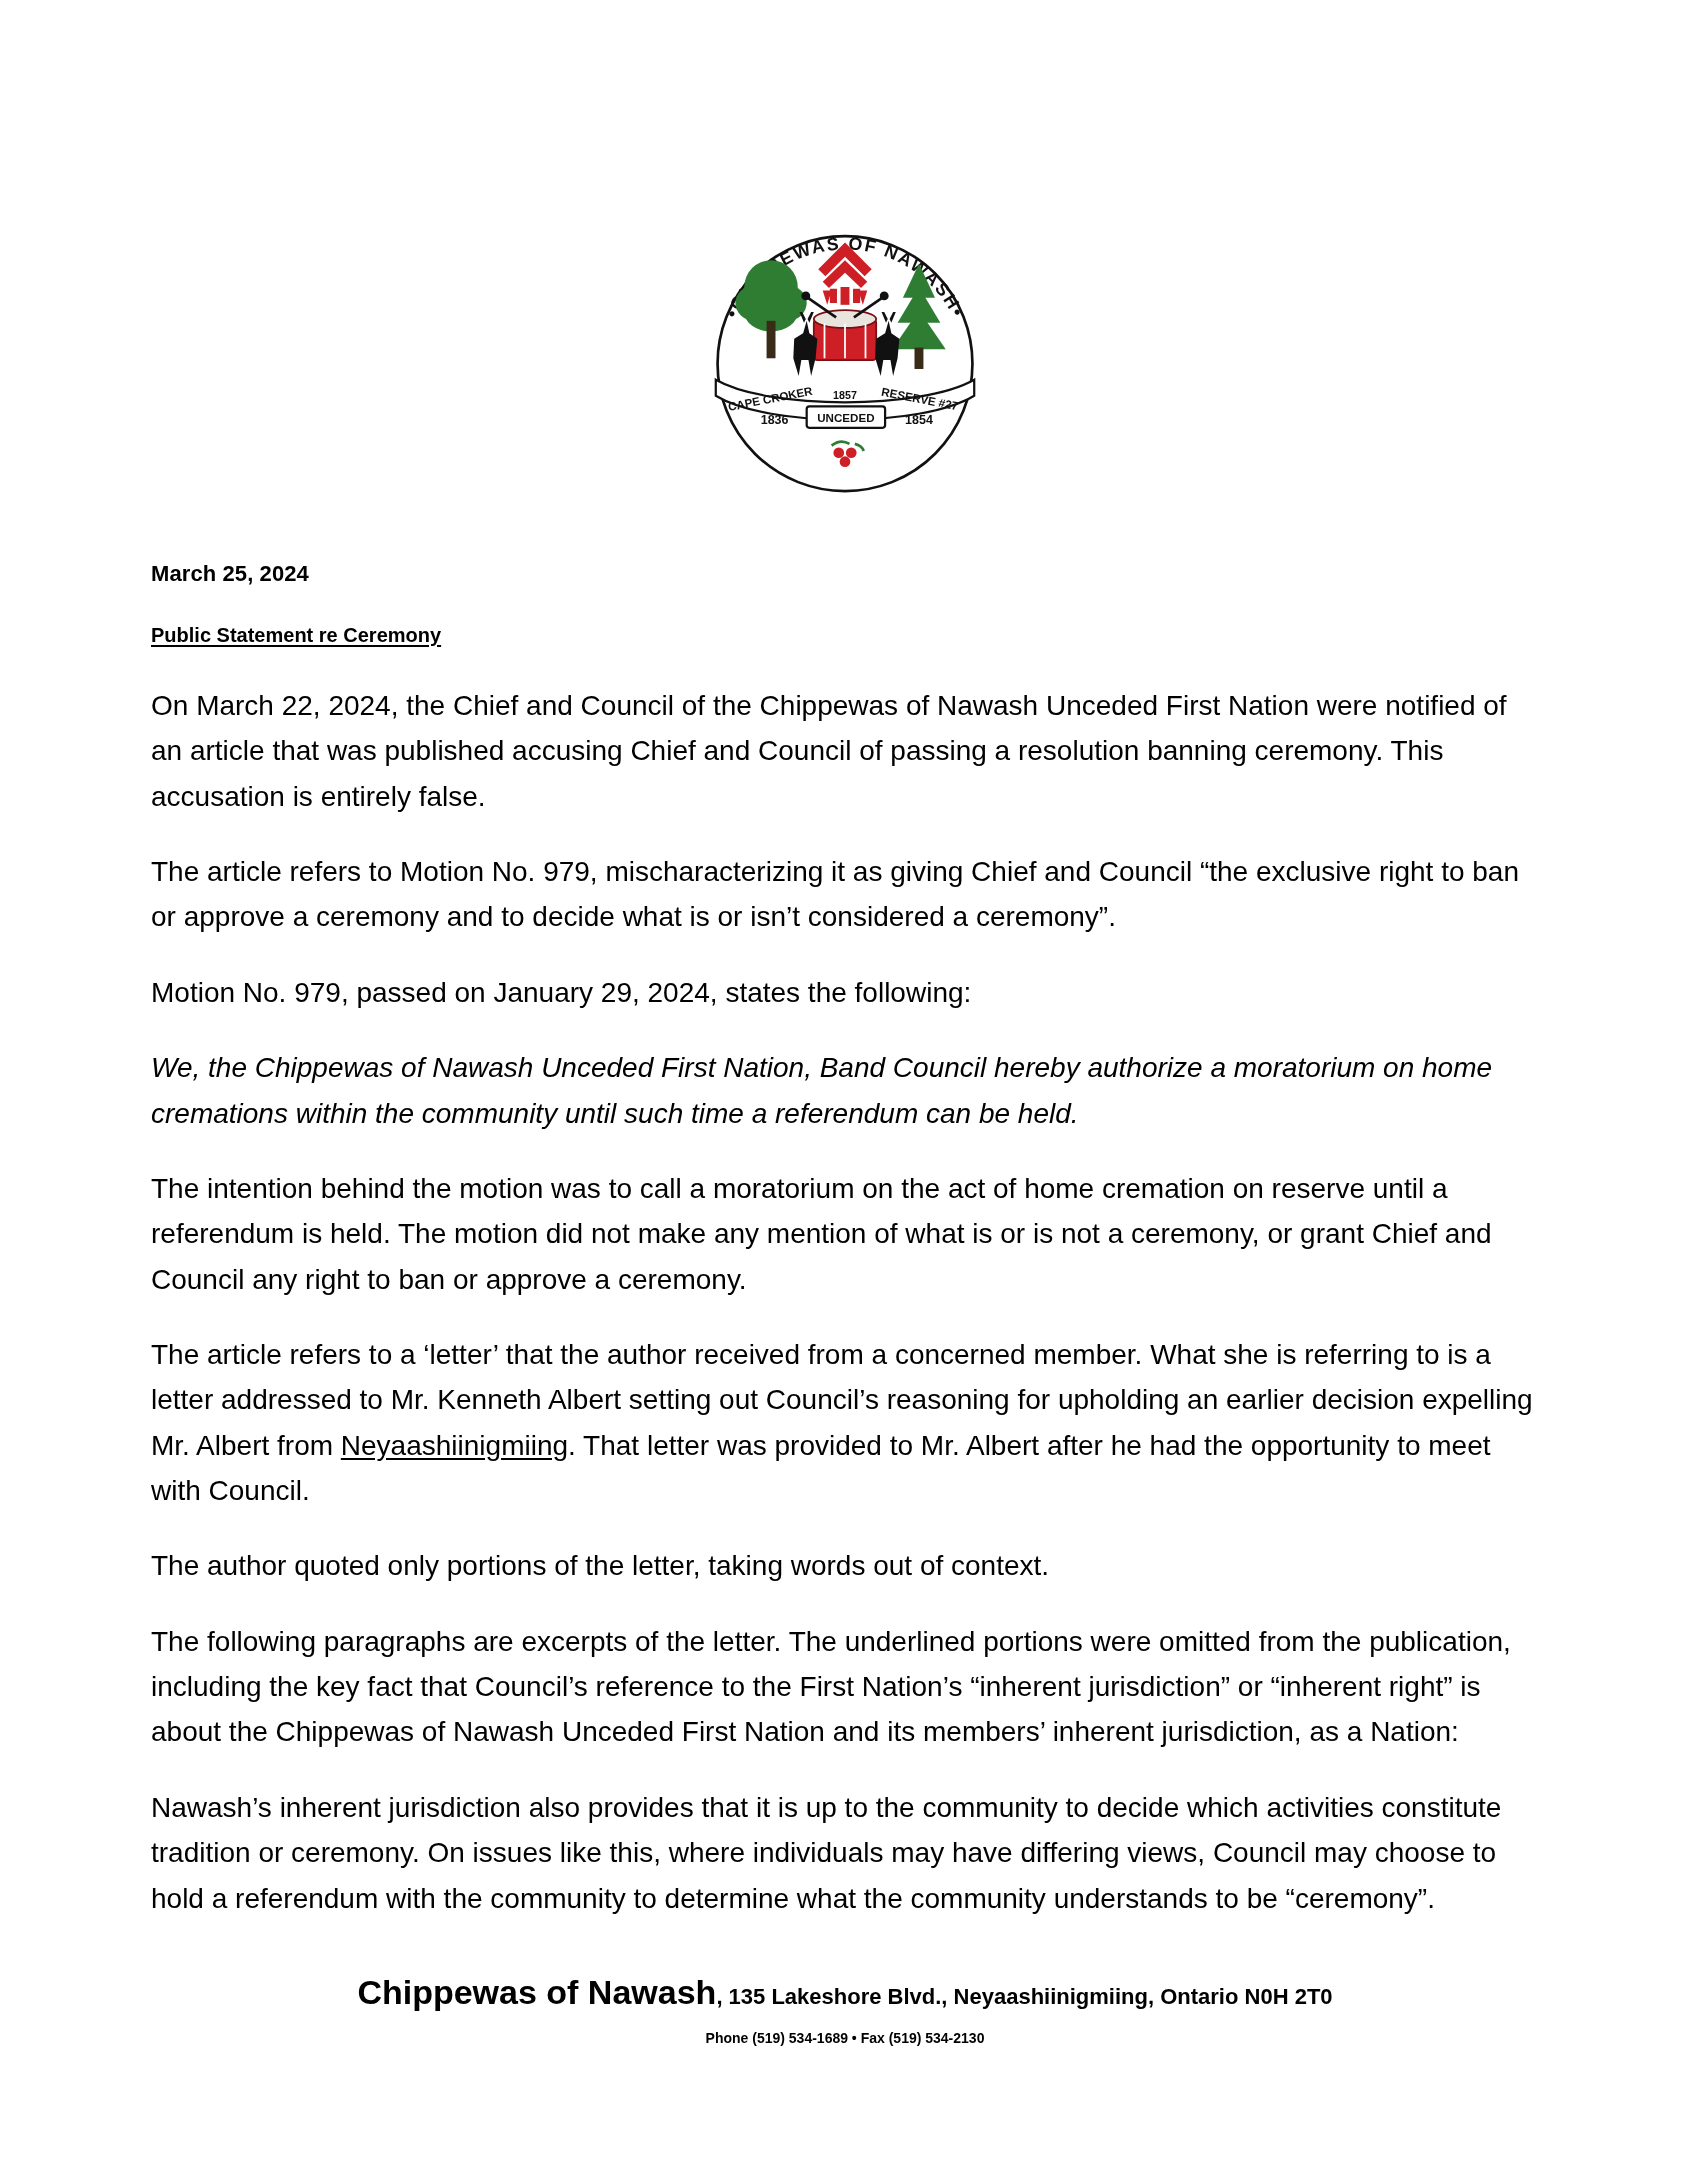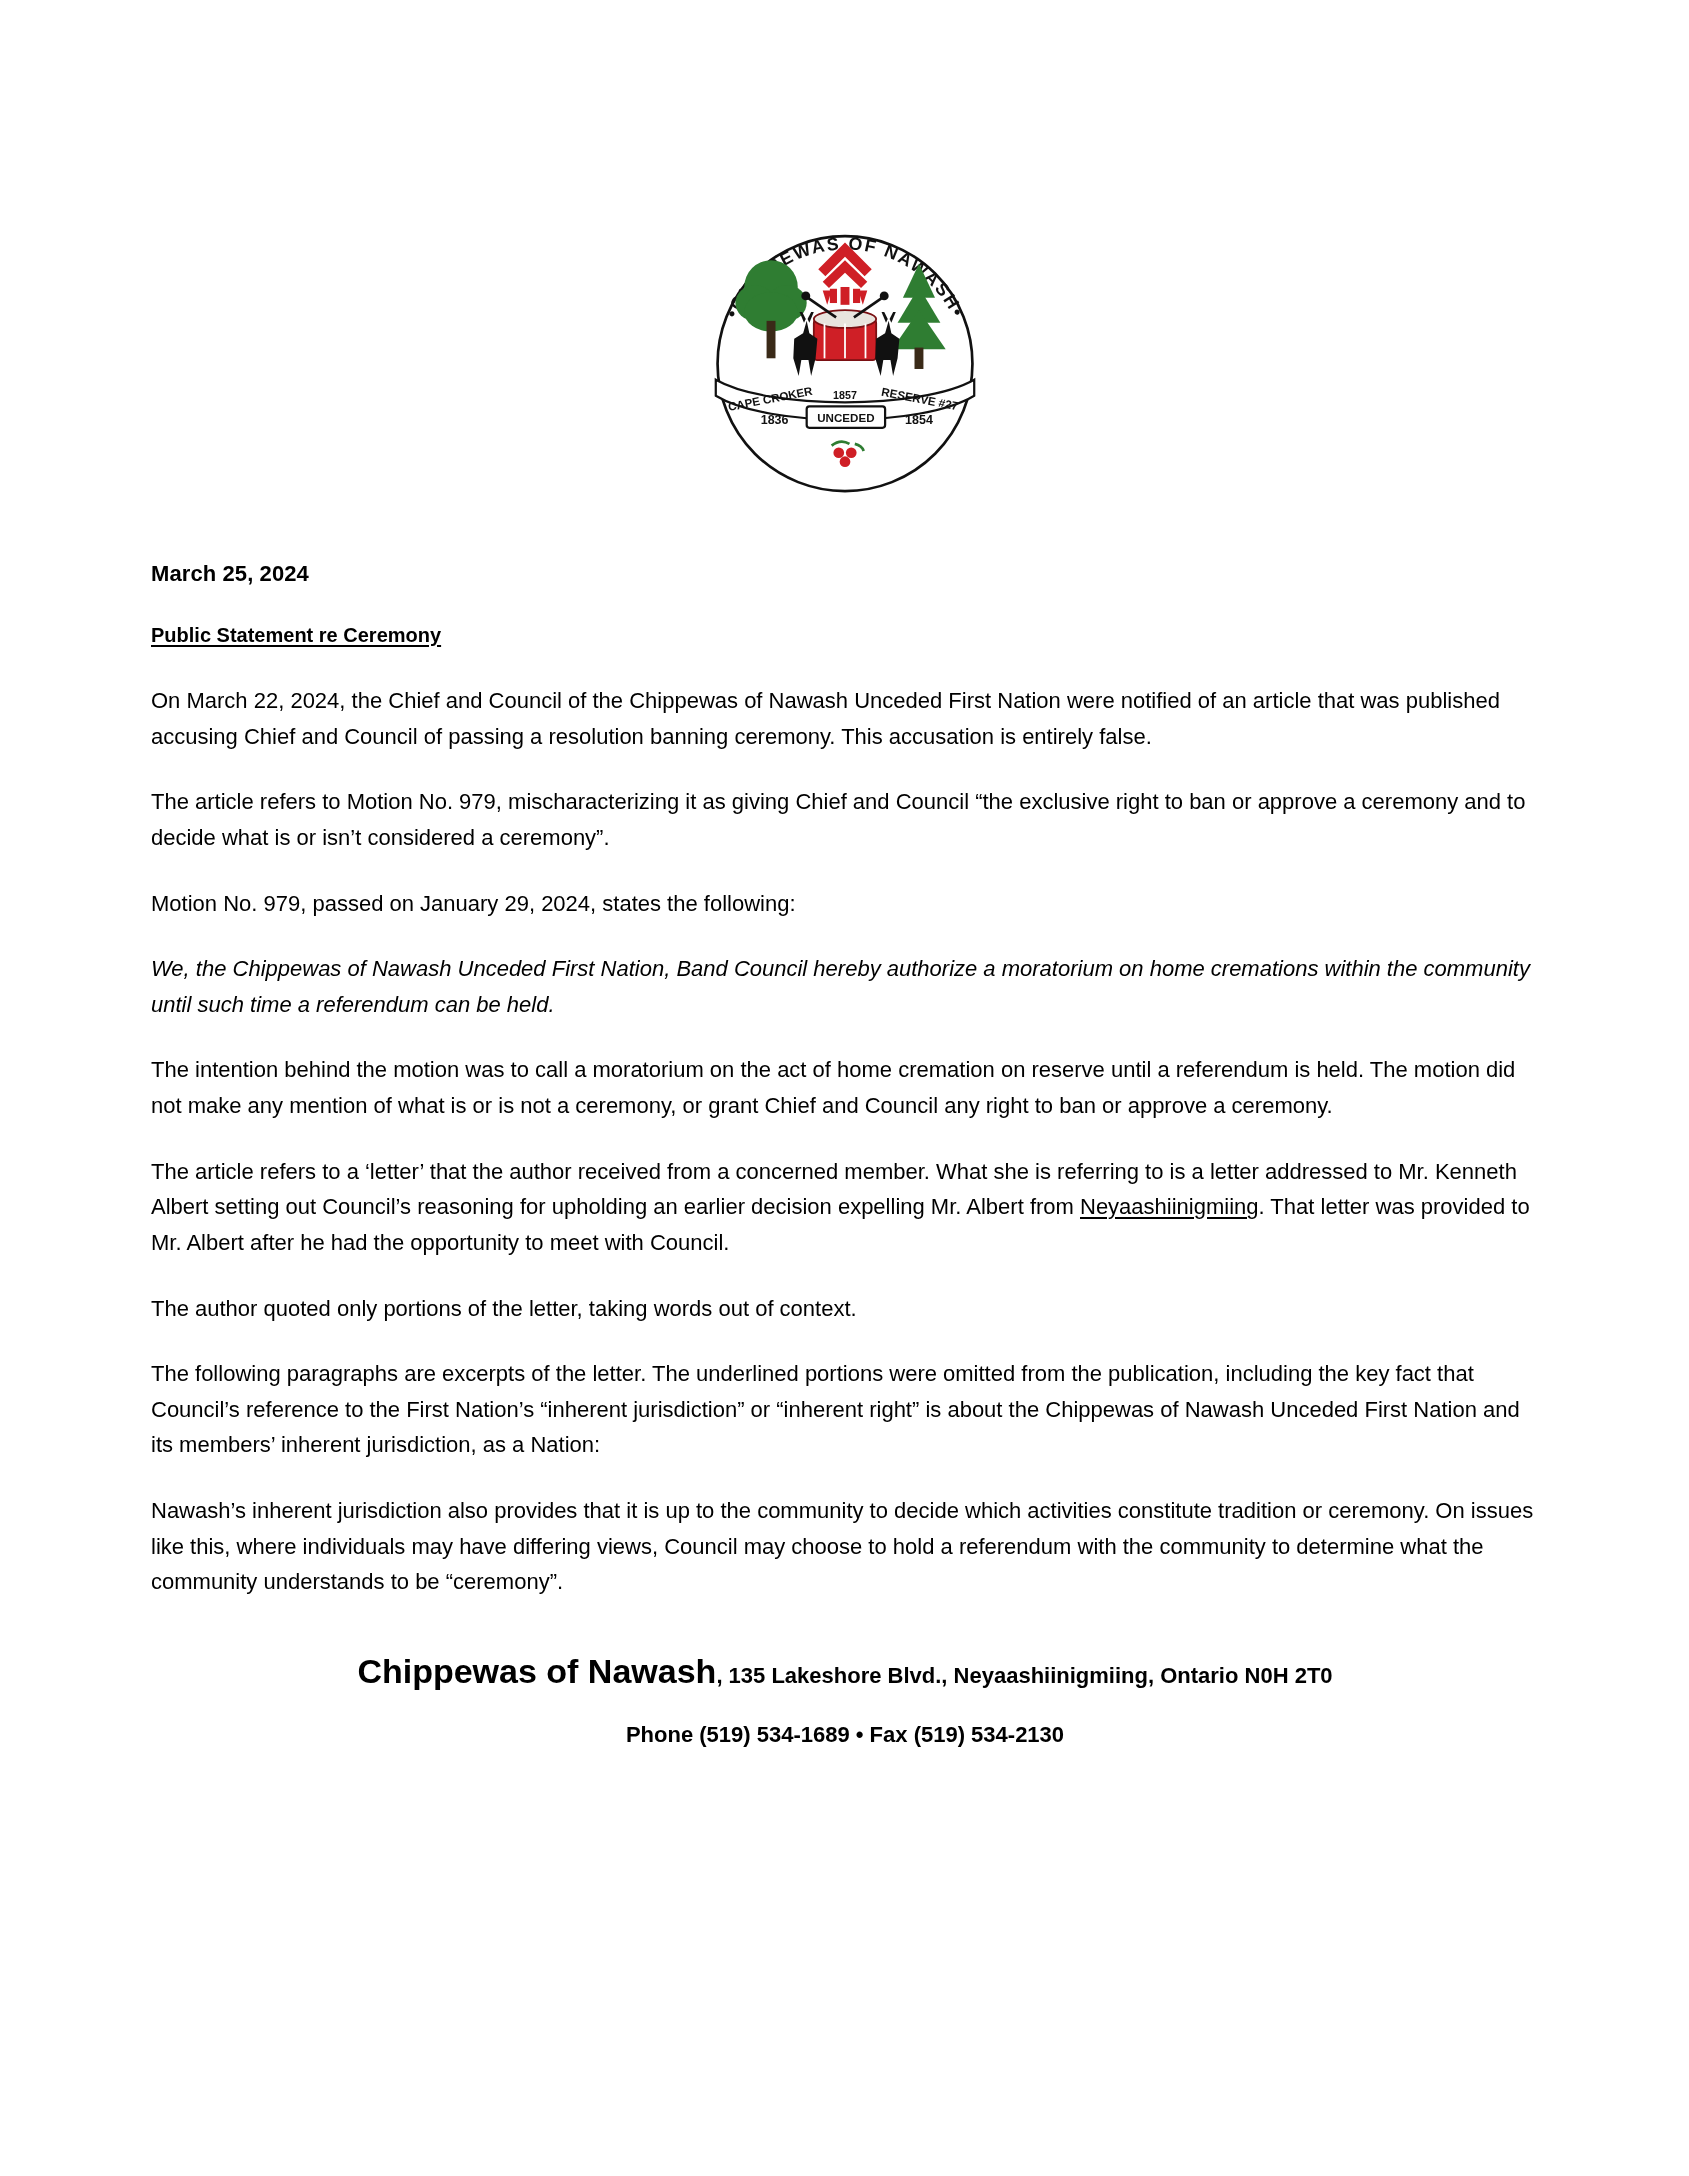--- a/index.html
+++ b/index.html
@@ -47,21 +47,21 @@
     margin: 10px 0 37px 0;
   }
   .subject {
     font-weight: bold;
     font-size: 20px;
     text-decoration: underline;
     text-underline-offset: 2.7px;
     margin: 0 0 36px 0;
   }
   p.body-par {
-    font-size: 22px;
+    font-size: 28px;
     line-height: 1.62;
     margin: 0 0 30px 0;
     text-align: left;
   }
   p.body-par.italic {
     font-style: italic;
   }
   p.body-par.underlined {
     text-underline-offset: 3.6px;
   }
@@ -78,23 +78,23 @@
   }
   .footer-line1 {
     font-size: 22px;
     font-weight: bold;
   }
   .footer-line1 .org {
     font-size: 34px;
     font-weight: bold;
   }
   .footer-line2 {
-    font-size: 22px;
-    font-weight: bold;
-    margin-top: 21px;
+    font-size: 14px;
+    font-weight: bold;
+    margin-top: 10px;
   }
 </style>
 </head>
 <body>
 
 <div class="page">
 
   <div class="crest-wrap">
     <div class="crest">
       <svg width="312" height="303" viewBox="0 0 350 340" xmlns="http://www.w3.org/2000/svg">

